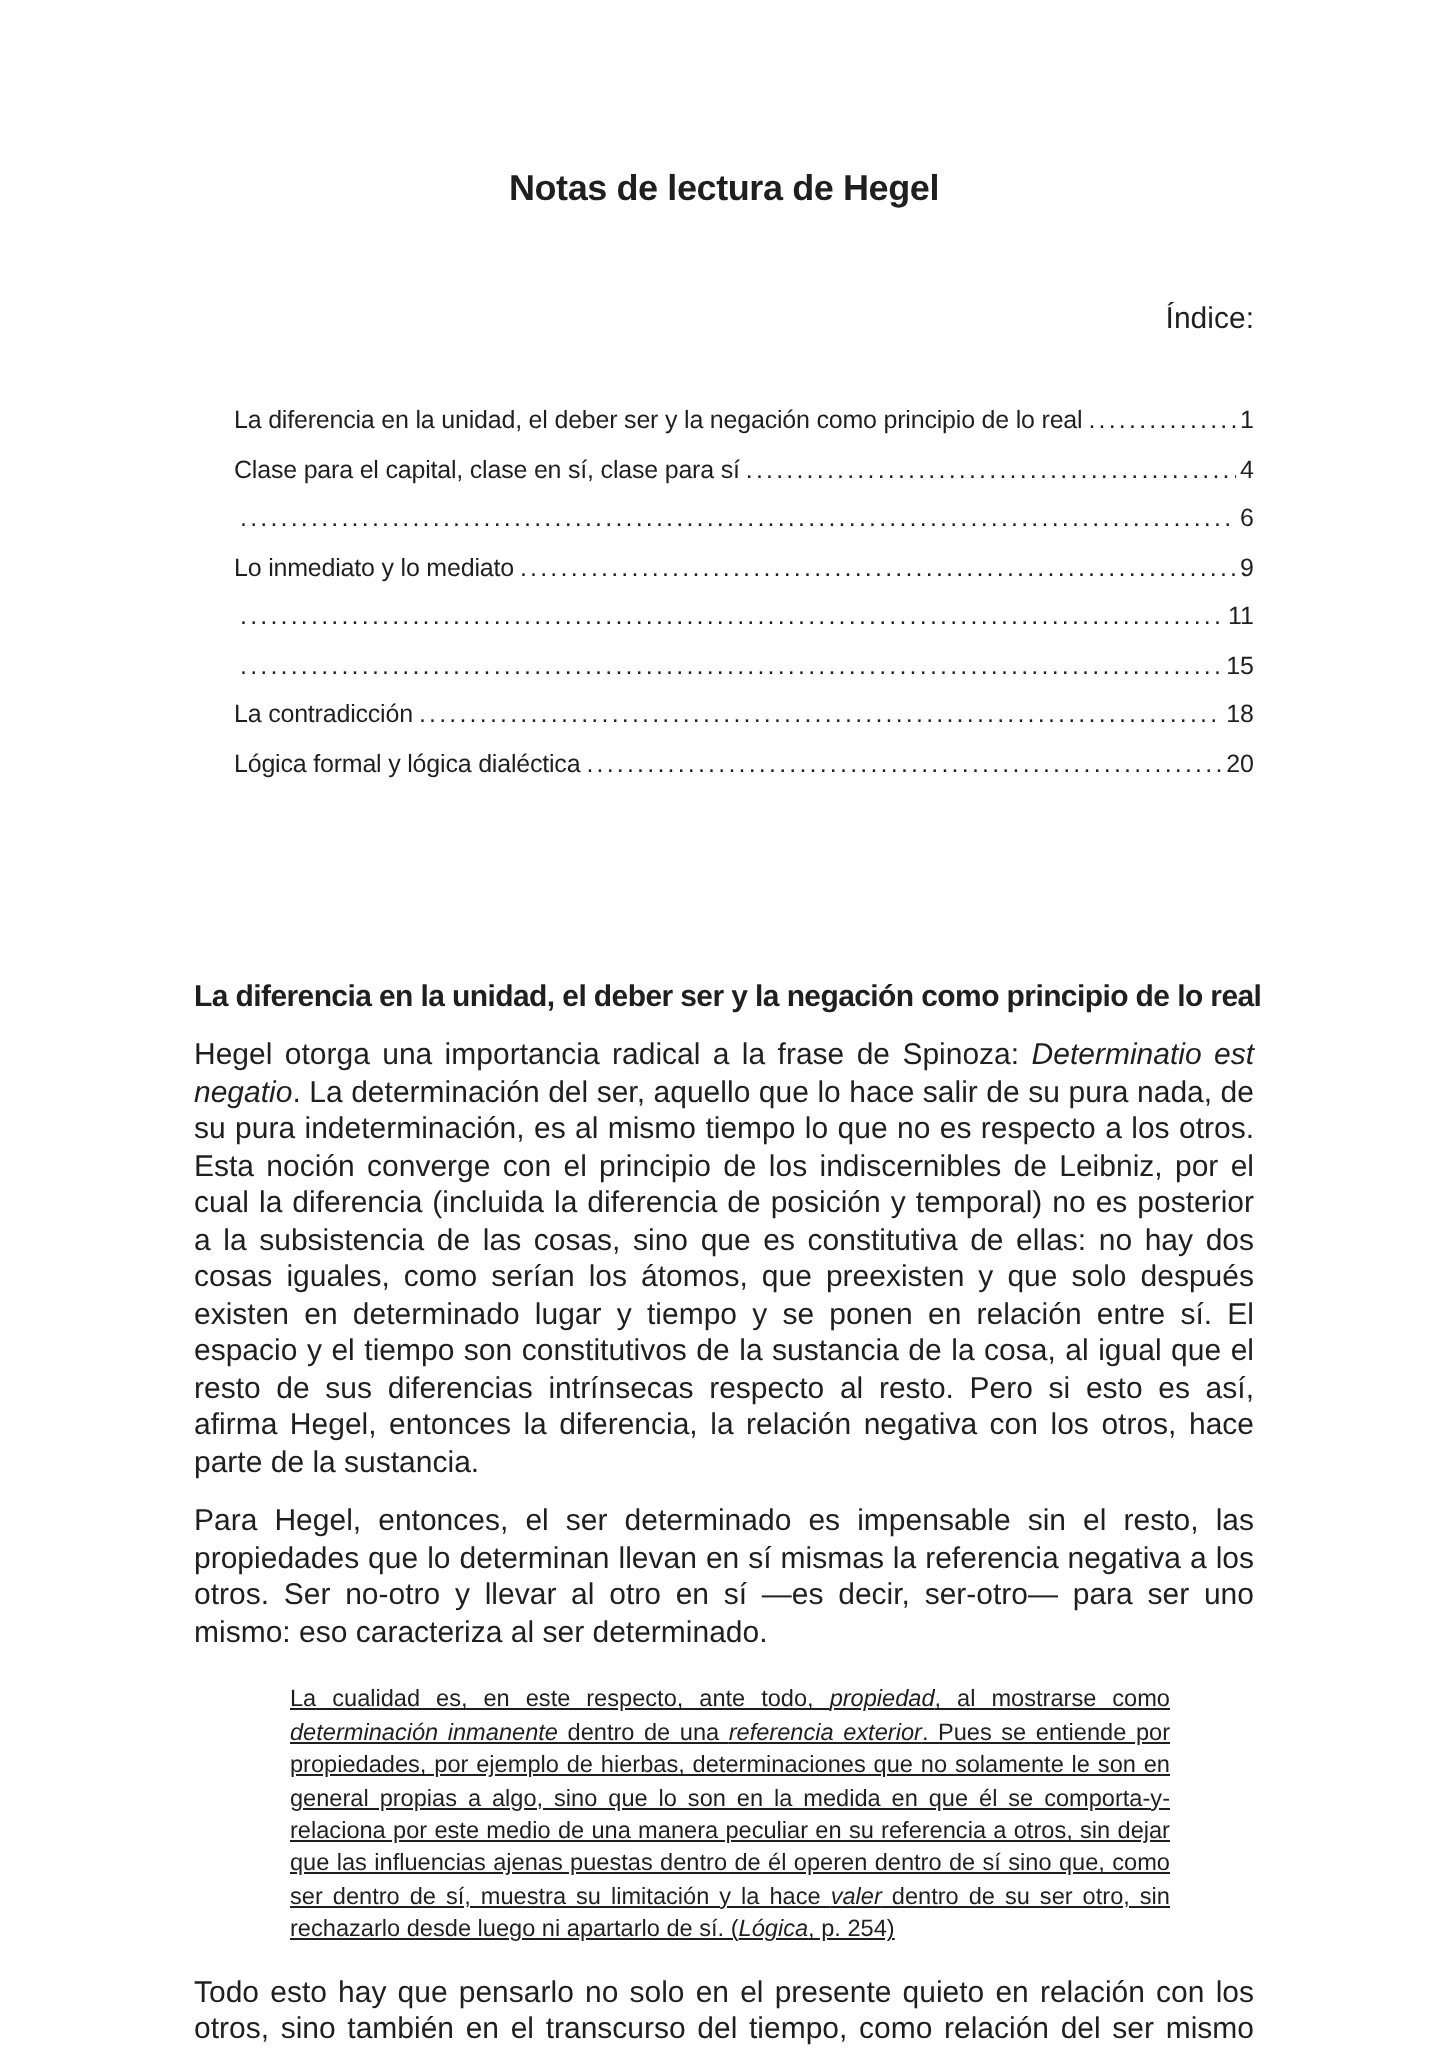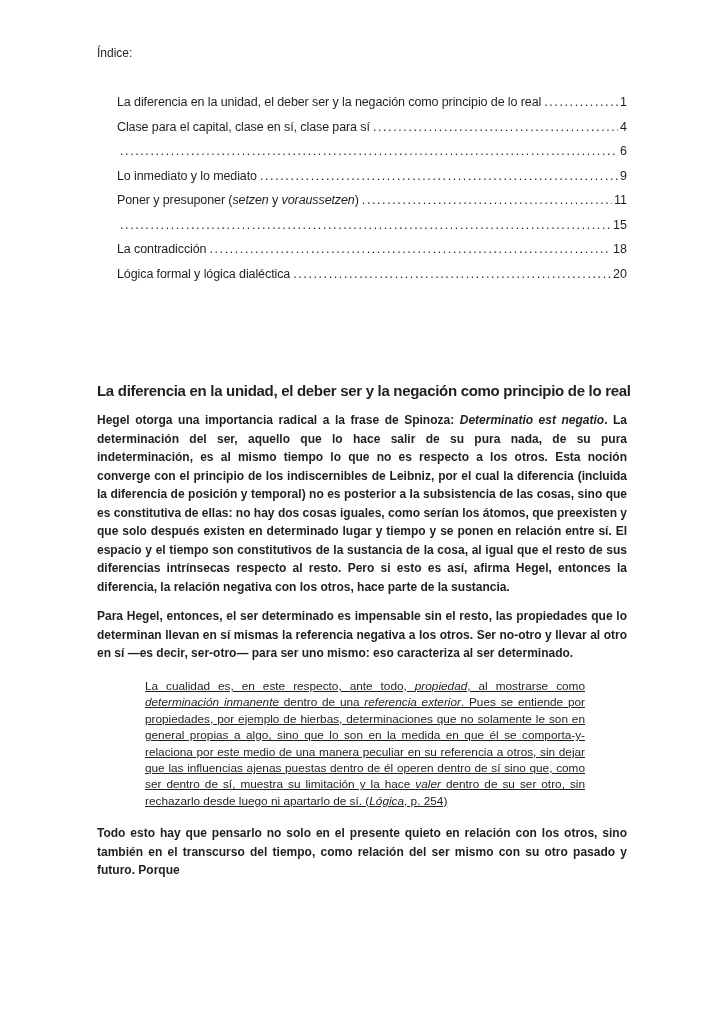--- a/index.html
+++ b/index.html
@@ -19,21 +19,22 @@
   }
   .title {
     margin: 84px 0 0 0;
     text-align: center;
     font-size: 18px;
     font-weight: bold;
     letter-spacing: -0.2px;
   }
   .toc-heading {
     margin-top: 46px;
-    font-size: 12px;
+    font-size: 15px;
+    text-align: right;
   }
   .toc-list {
     margin-top: 30px;
     padding-left: 20px;
   }
   .toc-entry {
     display: flex;
     align-items: baseline;
     line-height: 24.5px;
     font-size: 12.5px;
@@ -50,39 +51,39 @@
   .toc-page { white-space: nowrap; }
   .section-heading {
     margin-top: 96px;
     font-size: 15px;
     font-weight: bold;
     white-space: nowrap;
     letter-spacing: -0.3px;
   }
   .section-body { margin-top: 11px; }
   .para {
-    font-size: 12px;
+    font-size: 15px;
     line-height: 18.5px;
     text-align: justify;
     margin: 0 0 11px 0;
-    font-weight: bold;
   }
   .quote {
     font-size: 11.8px;
     line-height: 16.4px;
     text-align: justify;
     margin: 15px 42px 15px 48px;
     text-decoration: underline;
   }
   em { font-style: italic; }
 </style>
 </head>
 <body>
 
 <div class="page">
+  <h1 class="title">Notas de lectura de Hegel</h1>
   <div class="toc-heading">Índice:</div>
   <div class="toc-list">
       <div class="toc-entry">
         <span class="toc-label"><span>La diferencia en la unidad, el deber ser y la negación como principio de lo real</span></span>
         <span class="toc-leader">............................................................................................................................................................................................................................</span>
         <span class="toc-page">1</span>
       </div>
       <div class="toc-entry">
         <span class="toc-label"><span>Clase para el capital, clase en sí, clase para sí</span></span>
         <span class="toc-leader">............................................................................................................................................................................................................................</span>
@@ -91,21 +92,20 @@
       <div class="toc-entry">
         <span class="toc-leader">............................................................................................................................................................................................................................</span>
         <span class="toc-page">6</span>
       </div>
       <div class="toc-entry">
         <span class="toc-label"><span>Lo inmediato y lo mediato</span></span>
         <span class="toc-leader">............................................................................................................................................................................................................................</span>
         <span class="toc-page">9</span>
       </div>
       <div class="toc-entry">
-        <span class="toc-label"><span>Poner y presuponer (</span><em>setzen</em><span> y </span><em>voraussetzen</em><span>)</span></span>
         <span class="toc-leader">............................................................................................................................................................................................................................</span>
         <span class="toc-page">11</span>
       </div>
       <div class="toc-entry">
         <span class="toc-leader">............................................................................................................................................................................................................................</span>
         <span class="toc-page">15</span>
       </div>
       <div class="toc-entry">
         <span class="toc-label"><span>La contradicción</span></span>
         <span class="toc-leader">............................................................................................................................................................................................................................</span>

